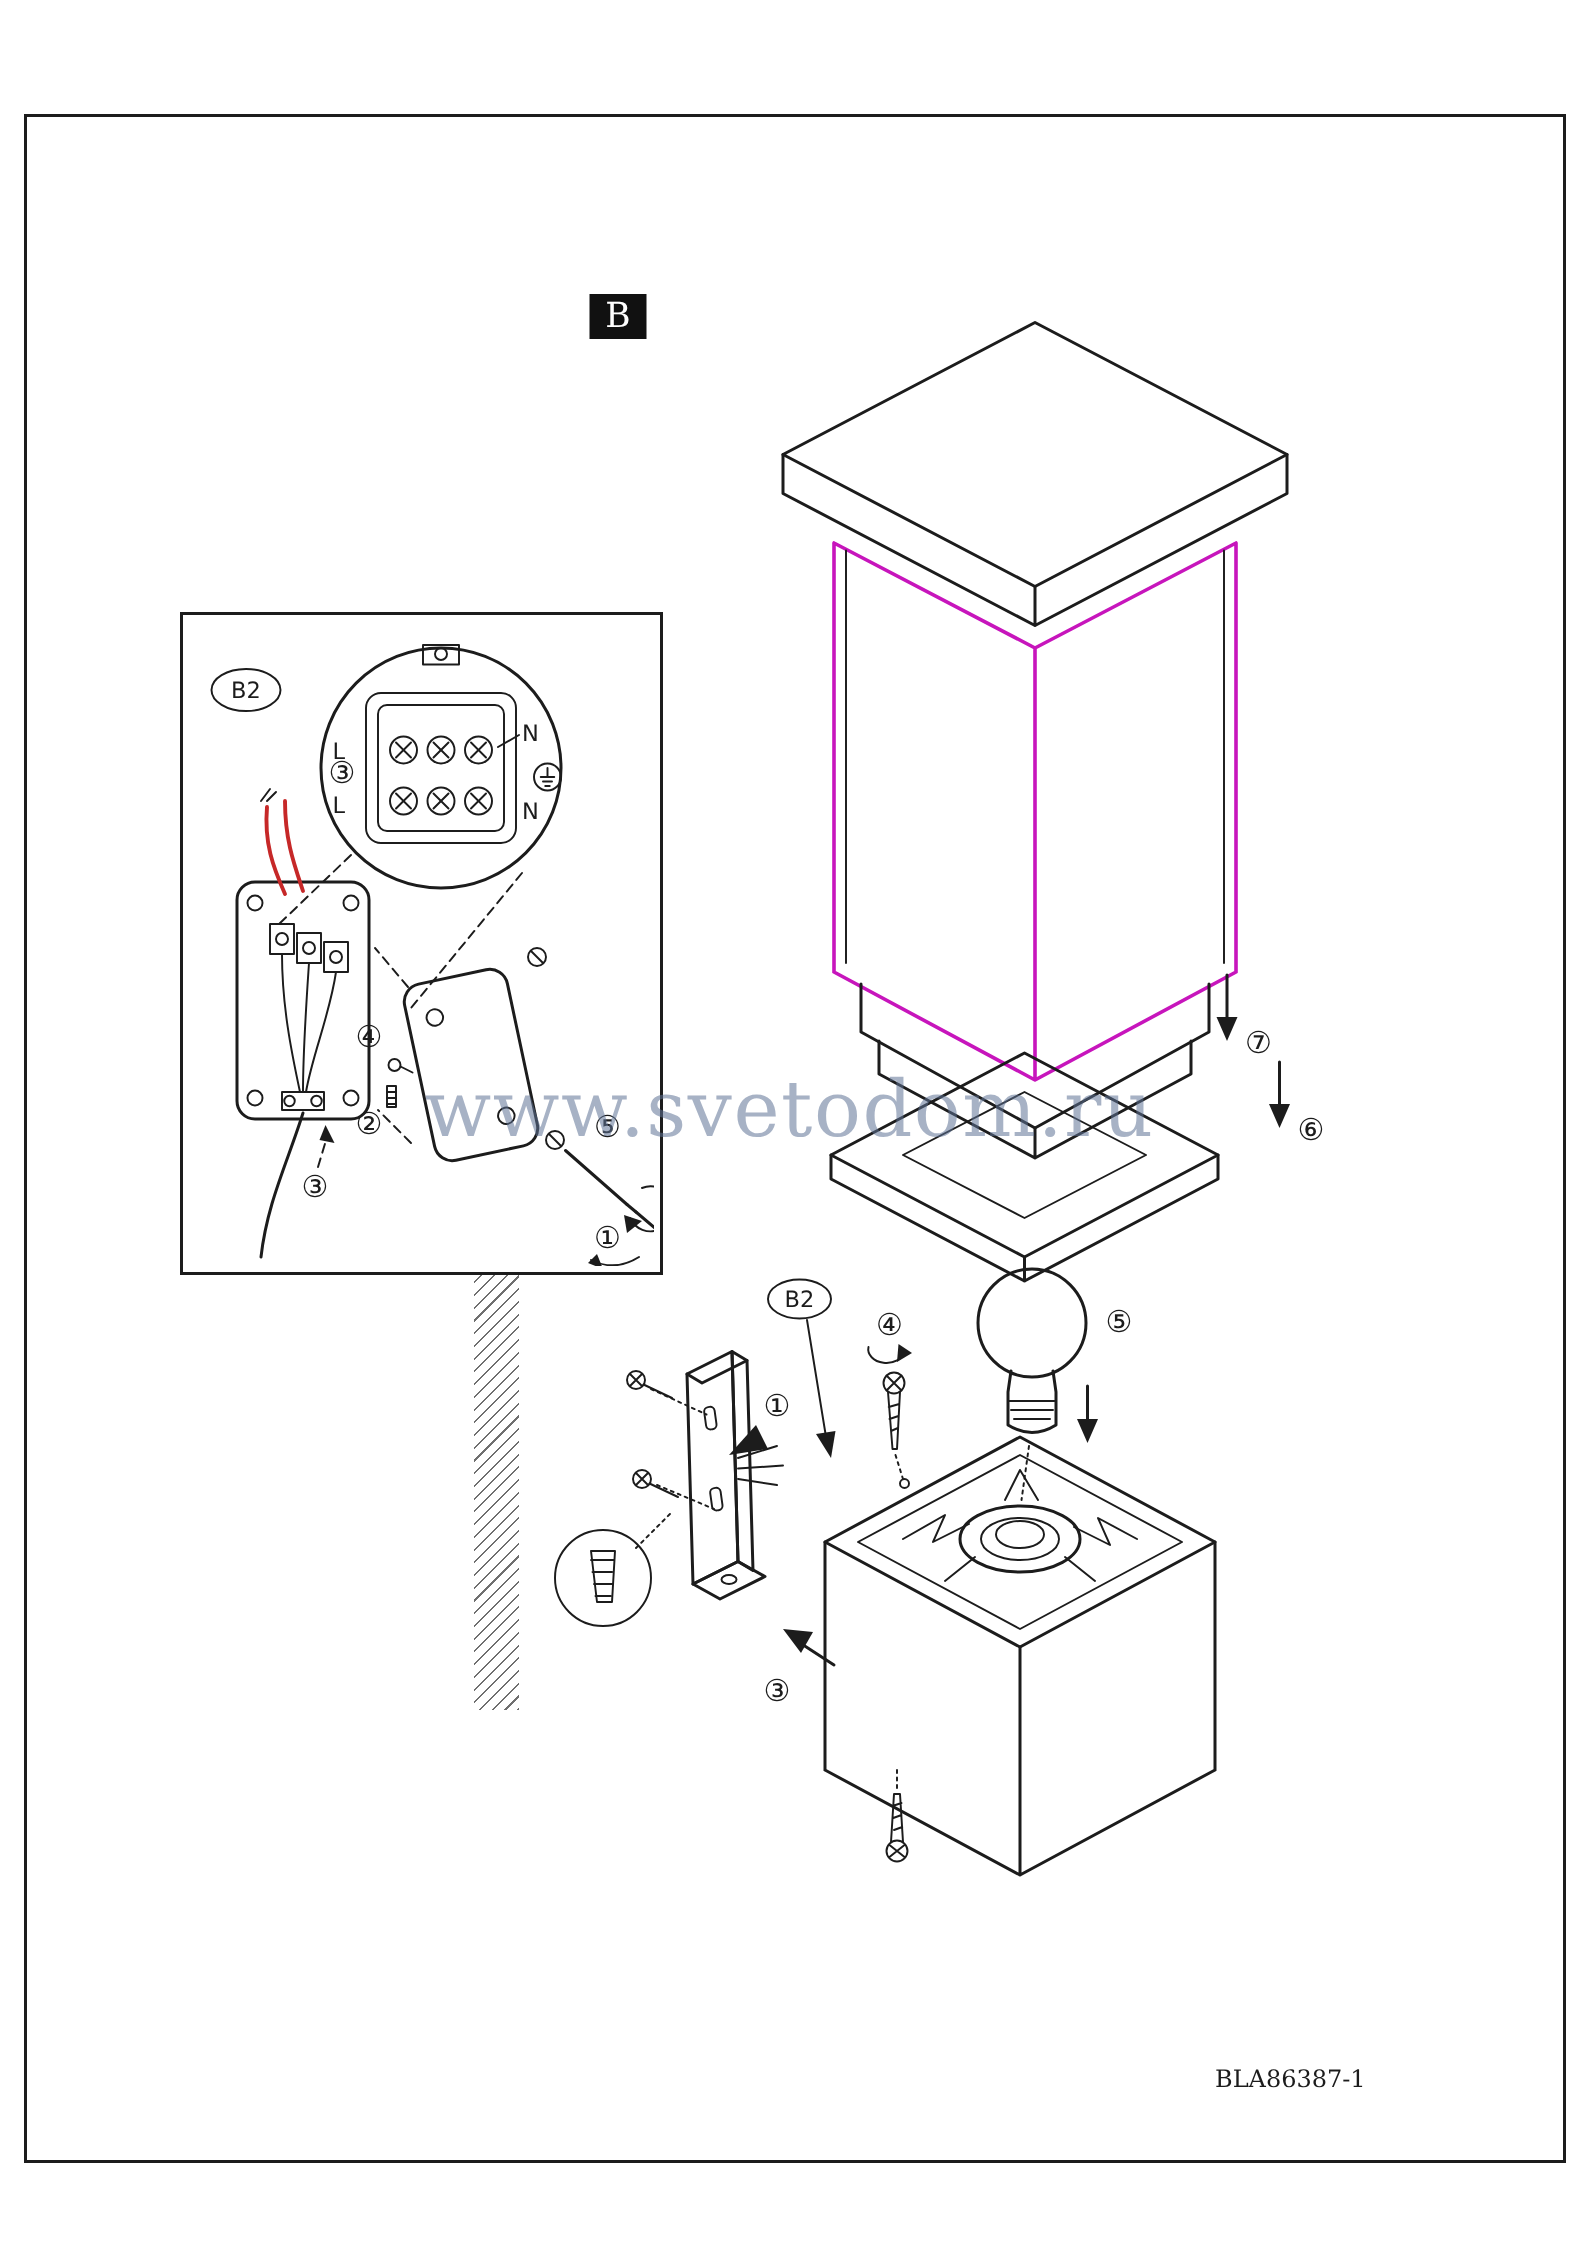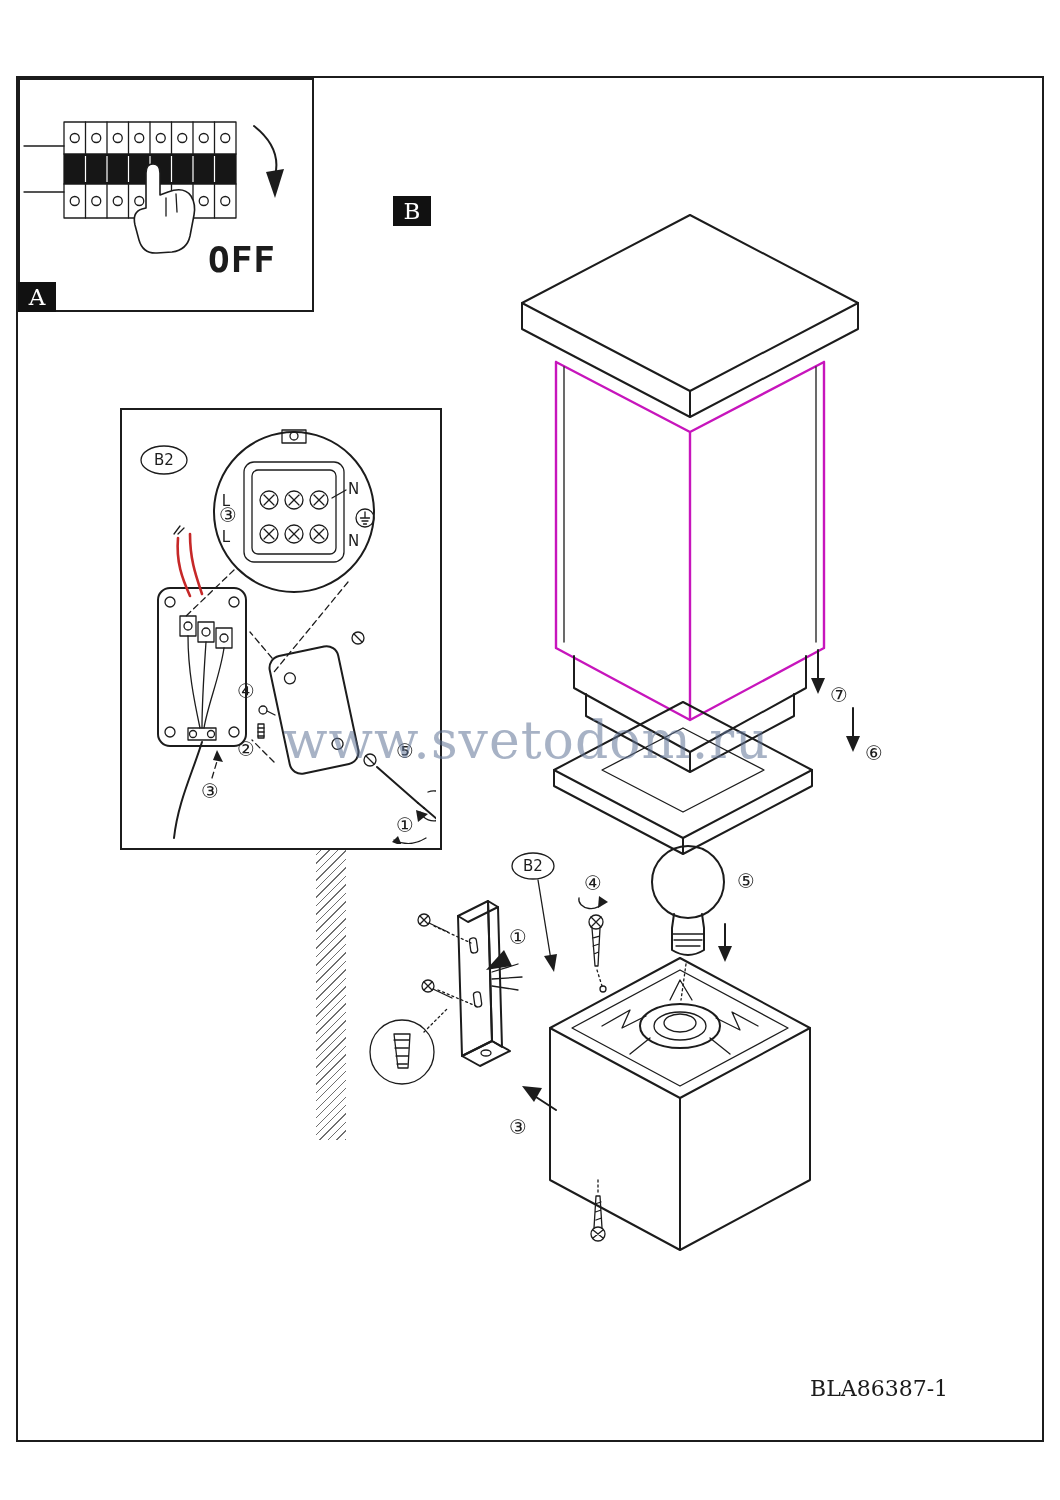--- a/index.html
+++ b/index.html
@@ -13,21 +13,21 @@
   .panel svg{display:block;}
   .black-label{position:absolute;background:#111;color:#fff;display:flex;align-items:center;justify-content:center;
                font-family:"DejaVu Serif",serif;font-size:23px;line-height:1;}
   .label-b{left:393px;top:196px;width:38px;height:30px;}
   .corner-label{position:absolute;left:-2px;bottom:-2px;width:38px;height:30px;}
   .hatch{position:absolute;left:316px;top:846px;width:30px;height:294px;
          background:repeating-linear-gradient(135deg,#6f6f6f 0,#6f6f6f 1px,transparent 1px,transparent 6px);}
   .art{position:absolute;left:340px;top:180px;}
   .watermark{position:absolute;left:283px;top:710px;font-family:"DejaVu Serif",serif;font-size:52px;
              letter-spacing:1px;color:rgba(95,115,150,0.55);white-space:nowrap;z-index:30;}
-  .part-code{position:absolute;left:810px;top:1376px;font-family:"DejaVu Serif",serif;font-size:22px;}
+  .part-code{position:absolute;left:810px;top:1376px;font-family:"DejaVu Serif",serif;font-size:16px;}
   svg .k{fill:none;stroke:#1c1c1c;stroke-width:2;stroke-linecap:round;stroke-linejoin:round;}
   svg .t{stroke-width:1.3;}
   svg .m{fill:none;stroke:#c715bc;stroke-width:2.4;stroke-linecap:round;stroke-linejoin:round;}
   svg .f{fill:#1c1c1c;stroke:none;}
   svg .dash{stroke-dasharray:6 4;}
   svg .dot{stroke-dasharray:2 3;}
   svg .red{fill:none;stroke:#c62828;stroke-width:2.6;stroke-linecap:round;}
   svg .wht{fill:#fff;}
   svg text{fill:#1c1c1c;font-family:"DejaVu Sans",sans-serif;}
   svg .cap{font-family:"DejaVu Sans Mono",monospace;font-weight:700;font-size:36px;letter-spacing:1px;}
@@ -197,30 +197,20 @@
     </g>
 
     <g>
       <line class="k" x1="216" y1="930" x2="196" y2="917" stroke-width="2.6"></line>
       <polygon class="f" points="182,906 202,908 194,922"></polygon>
     </g>
     <text class="num" x="178" y="954">③</text>
   </svg>
 
   
-  <div class="panel panel-a">
-    <svg width="288" height="226" viewBox="0 0 288 226">
-      <use href="#breaker" x="4" y="42"></use>
-      <use href="#hand" x="0" y="0"></use>
-      <path class="k" d="M234,46 Q262,68 255,96"></path>
-      <polygon class="f" points="246,92 264,89 255,118"></polygon>
-      <text class="cap" x="188" y="192">OFF</text>
-    </svg>
-    <div class="black-label corner-label">A</div>
-  </div>
 
   
   <div class="black-label label-b">B</div>
 
   
   <div class="panel panel-b2">
     <svg width="314" height="434" viewBox="0 0 314 434">
       <ellipse class="k t" cx="42" cy="50" rx="23" ry="14"></ellipse>
       <text class="lbl" x="42" y="55">B2</text>
 

